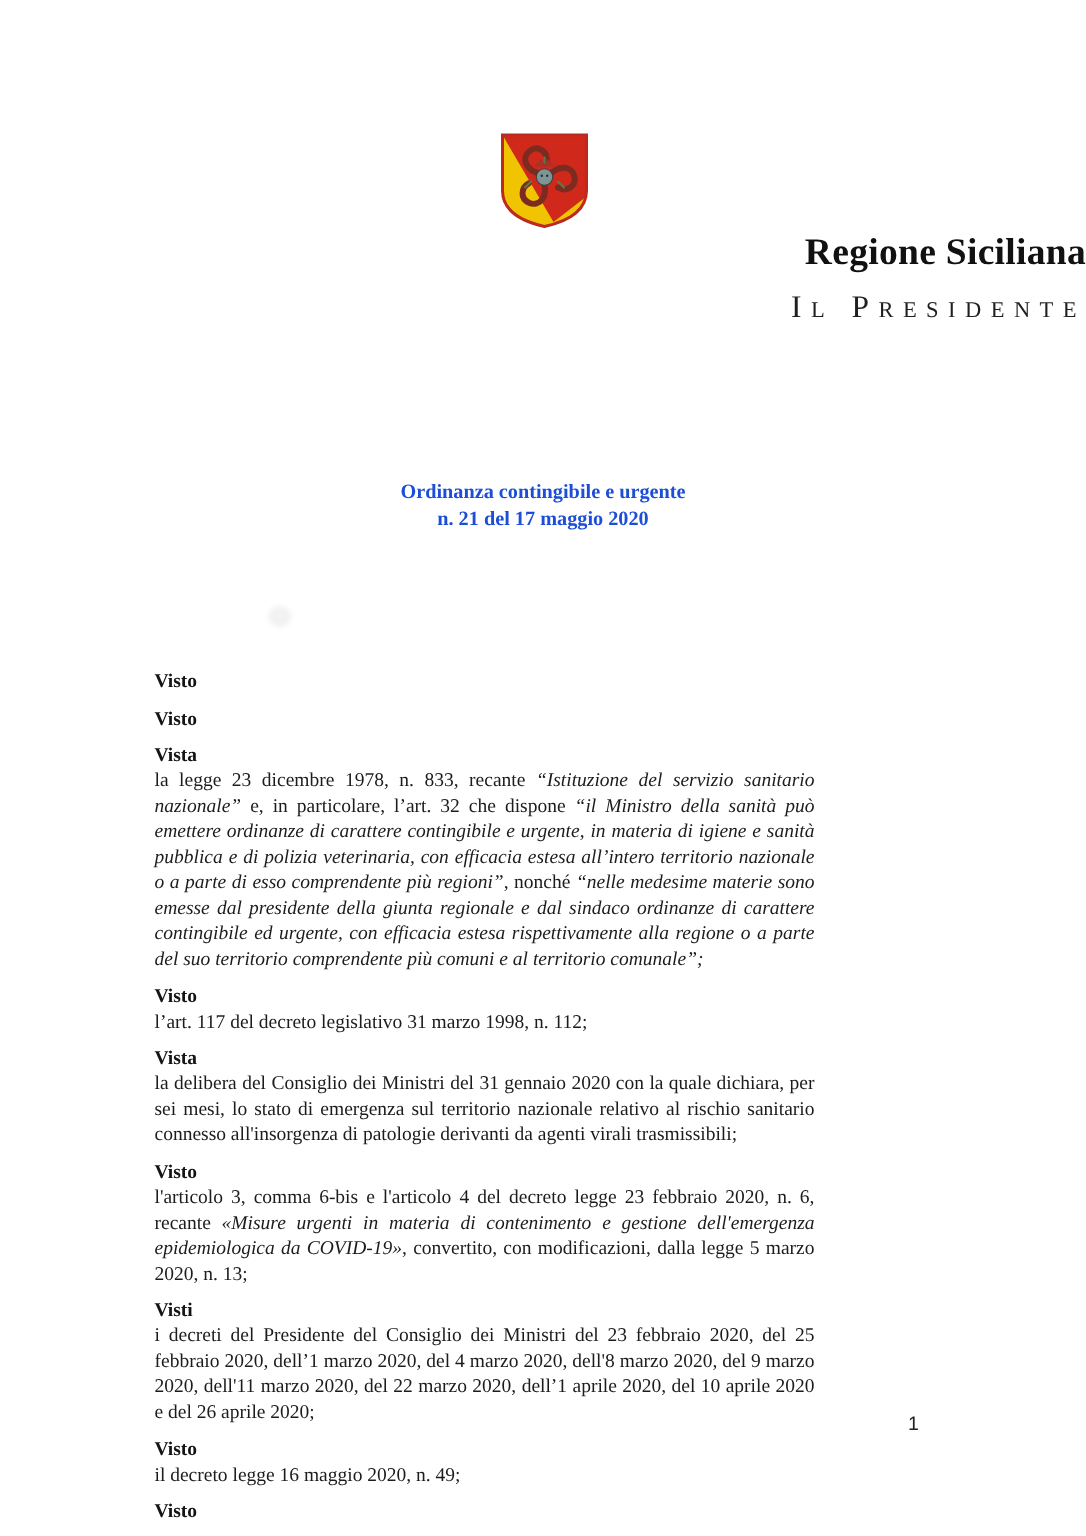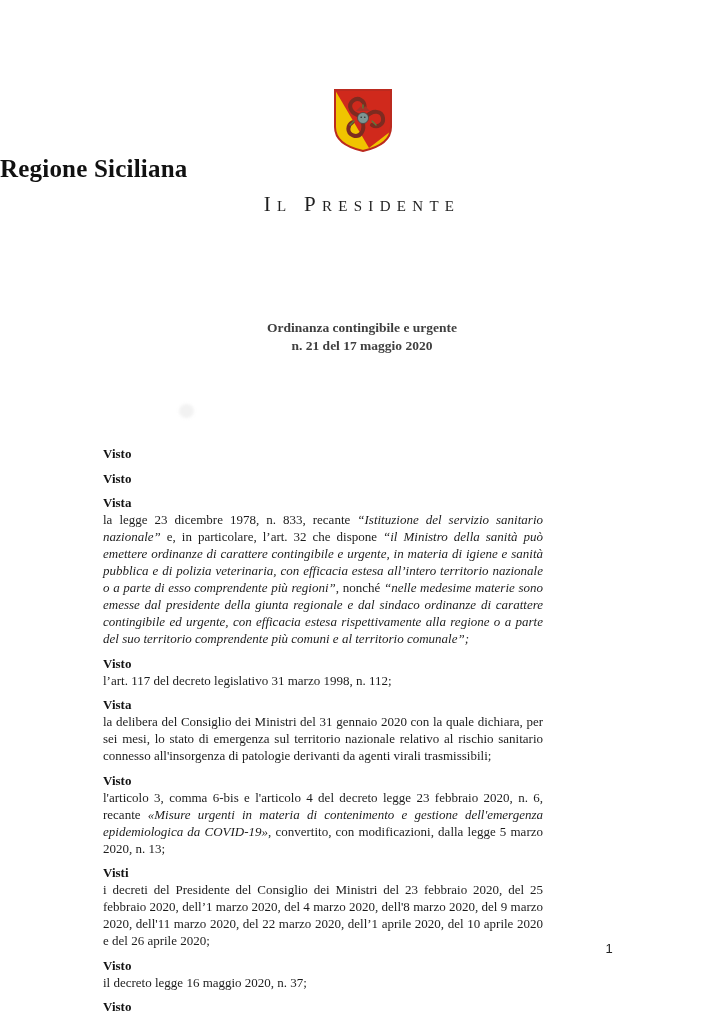--- a/index.html
+++ b/index.html
@@ -22,47 +22,47 @@
     width: 64px;
     height: 66px;
   }
   .shield-outline { stroke: #bb2a1f; stroke-width: 2; }
   .trinacria-legs { fill: none; stroke: #7d2b20; stroke-width: 4; stroke-linecap: round; }
   .wheat { stroke: #55803f; stroke-width: 1.4; stroke-linecap: round; }
   .org-name {
     position: absolute;
     left: 0; top: 155px;
     width: 724px;
-    text-align: left;
+    text-align: right;
     font-size: 25px;
     font-weight: bold;
     letter-spacing: 0.2px;
     color: #111111;
   }
   .role-name {
     position: absolute;
     left: 0; top: 192px;
     width: 724px;
-    text-align: center;
+    text-align: right;
     font-variant: small-caps;
     font-size: 21px;
     letter-spacing: 0.30em;
     color: #1f1f1f;
   }
 
   
   .doc-title {
     position: absolute;
     left: 0; top: 319px;
     width: 724px;
     text-align: center;
     font-size: 13.5px;
     line-height: 18px;
     font-weight: bold;
-    color: #404040;
+    color: #1d4ed8;
   }
 
   
   .smudge {
     position: absolute;
     left: 179px; top: 404px;
     width: 15px; height: 14px;
     background: #f2f2f2;
     border-radius: 50%;
     filter: blur(1.5px);
@@ -173,21 +173,21 @@
       <div class="para">
         <span class="label">Visto</span>
         <div class="text"><span>l'articolo 3, comma 6-bis e l'articolo 4 del decreto legge 23 febbraio 2020, n. 6, recante </span><em>«Misure urgenti in materia di contenimento e gestione dell'emergenza epidemiologica da COVID-19»</em><span>, convertito, con modificazioni, dalla legge 5 marzo 2020, n. 13;</span></div>
       </div>
       <div class="para">
         <span class="label">Visti</span>
         <div class="text"><span>i decreti del Presidente del Consiglio dei Ministri del 23 febbraio 2020, del 25 febbraio 2020, dell’1 marzo 2020, del 4 marzo 2020, dell'8 marzo 2020, del 9 marzo 2020, dell'11 marzo 2020, del 22 marzo 2020, dell’1 aprile 2020, del 10 aprile 2020 e del 26 aprile 2020;</span></div>
       </div>
       <div class="para">
         <span class="label">Visto</span>
-        <div class="text"><span>il decreto legge 16 maggio 2020, n. 37;</span></div>
+        <div class="text"><span>il decreto legge 16 maggio 2020, n. 49;</span></div>
       </div>
       <div class="para">
         <span class="label">Visto</span>
       </div>
     </div>
 
   <div class="page-num">1</div>
 
 </div>
 

